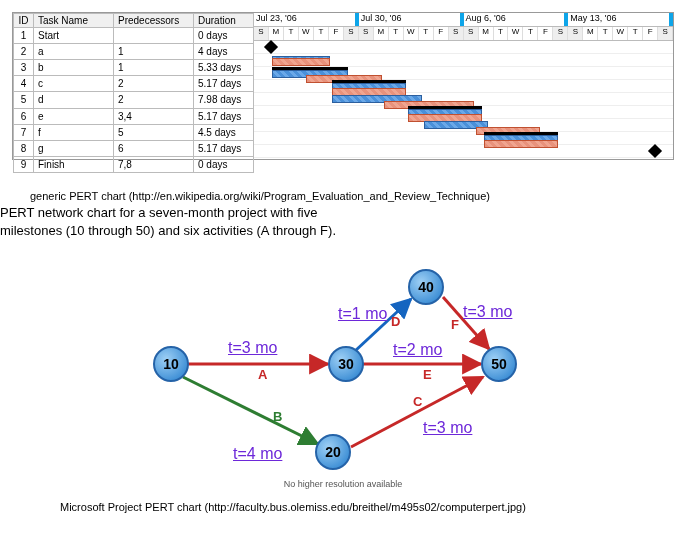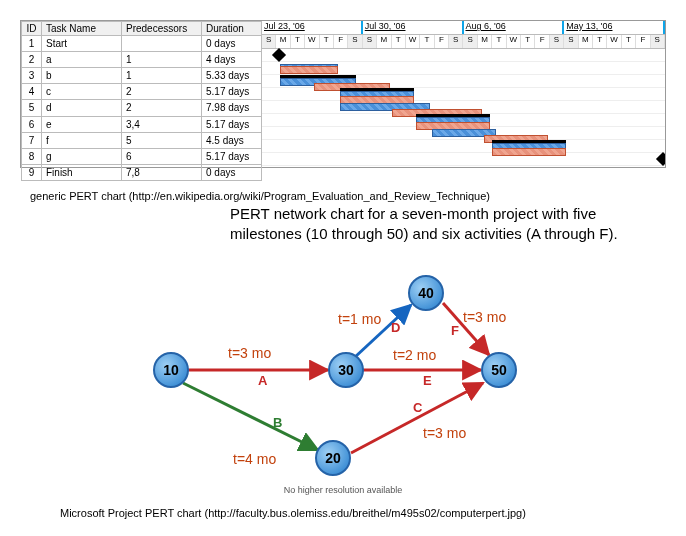--- a/index.html
+++ b/index.html
@@ -1,46 +1,46 @@
 <!DOCTYPE html>
 <html><head>
 <meta charset="utf-8">
 <style>
   * { box-sizing: border-box; margin: 0; padding: 0; }
   body { font-family: Arial, sans-serif; font-size: 11px; background: #fff; width: 686px; height: 536px; overflow: hidden; position: relative; }
   
-  .gantt-container { border: 1px solid #999; display: flex; height: 148px; margin: 20px; }
+  .gantt-container { border: 1px solid #999; display: flex; height: 148px; margin: 12px; }
   .gantt-table { border-collapse: collapse; flex-shrink: 0; }
   .gantt-table th, .gantt-table td { border: 1px solid #bbb; padding: 1px 4px; font-size: 10px; height: 14px; text-align: left; }
   .gantt-table th { background: #f0f0f0; font-weight: normal; }
   .gantt-table .col-id { width: 20px; text-align: center; }
   .gantt-table .col-name { width: 80px; }
   .gantt-table .col-pred { width: 80px; }
   .gantt-table .col-dur { width: 60px; text-align: left; }
   
   .gantt-chart { flex: 1; position: relative; overflow: hidden; background: #fff; }
   .gantt-timeline { display: flex; height: 14px; border-bottom: 1px solid #bbb; }
-  .gantt-week { border-right: 2px solid #0ea5e9; font-size: 9px; padding-left: 2px; flex: 1; text-decoration: underline; }
+  .gantt-week { border-right: 4px solid #0ea5e9; font-size: 9px; padding-left: 2px; flex: 1; }
   .gantt-days { display: flex; height: 14px; border-bottom: 1px solid #bbb; }
   .gantt-day { border-right: 1px solid #ddd; font-size: 8px; text-align: center; flex: 1; }
   .gantt-day.weekend { background: #eee; }
   .gantt-bars { position: relative; }
   .gantt-row { height: 13px; position: relative; border-bottom: 1px solid #eee; }
   .gantt-milestone { position: absolute; width: 10px; height: 10px; background: #000; transform: rotate(45deg); top: 1px; }
   .gantt-bar-blue { position: absolute; height: 8px; background: repeating-linear-gradient(45deg,#4a90d9,#4a90d9 3px,#6aa8e8 3px,#6aa8e8 6px); border: 1px solid #2c5f9e; top: 2px; }
   .gantt-bar-red { position: absolute; height: 8px; background: repeating-linear-gradient(45deg,#e8927c,#e8927c 3px,#f0a590 3px,#f0a590 6px); border: 1px solid #c05030; top: 8px; }
   .gantt-black { position: absolute; height: 4px; background: #000; top: 0; }
   
   .text-block { font-size: 11px; padding: 2px 30px; }
-  .caption { padding-left: 230px; font-size: 15px; line-height: 1.35; }
+  .caption { font-size: 13px; line-height: 1.35; }
   
   .pert-diagram { position: relative; width: 420px; height: 230px; margin: 10px auto 0 auto; }
   .pert-node { position: absolute; width: 36px; height: 36px; border-radius: 50%; background: radial-gradient(circle at 35% 35%, #9ed0f5, #3a8cd4 80%); border: 2px solid #2563a8; color: #000; font-weight: bold; font-size: 14px; display: flex; align-items: center; justify-content: center; }
   .pert-label { position: absolute; font-size: 13px; }
-  .pert-time { position: absolute; font-size: 14px; color: #c2410c; }
+  .pert-time { position: absolute; font-size: 16px; color: #6d28d9; text-decoration: underline; }
   .edge-a { color: #c62828; } .edge-b { color: #2e7d32; } .edge-c { color: #c62828; }
   .edge-d { color: #1565c0; } .edge-e { color: #c62828; } .edge-f { color: #c62828; }
   
   svg.pert-svg { position: absolute; top: 0; left: 0; width: 100%; height: 100%; }
   
   .small-note { font-size: 9px; color: #555; text-align: center; }
   .footer-text { font-size: 11px; padding-left: 60px; margin-top: 12px; }
 </style>
 </head>
 <body>
@@ -186,21 +186,21 @@
         <div class="gantt-bar-blue" style="left:230px;width:74px;top:3px"></div>
         <div class="gantt-bar-red" style="left:230px;width:74px"></div>
       </div>
       <div class="gantt-row">
           <div class="gantt-milestone" style="left:396px"></div>
         </div>
     </div>
   </div>
 </div>
 
-<div class="text-block" style="margin-top:14px">generic PERT chart   (http://en.wikipedia.org/wiki/Program_Evaluation_and_Review_Technique)</div>
+<div class="text-block" style="margin-top:28px">generic PERT chart   (http://en.wikipedia.org/wiki/Program_Evaluation_and_Review_Technique)</div>
 <div class="caption">PERT network chart for a seven-month project with five</div>
 <div class="caption">milestones (10 through 50) and six activities (A through F).</div>
 
 <div class="pert-diagram">
   <svg class="pert-svg">
     <defs>
       <marker id="ar-red" viewBox="0 0 10 10" refX="9" refY="5" markerWidth="7" markerHeight="7" orient="auto">
           <path d="M0,0 L10,5 L0,10 z" fill="#c62828"></path>
         </marker>
       <marker id="ar-green" viewBox="0 0 10 10" refX="9" refY="5" markerWidth="7" markerHeight="7" orient="auto">

